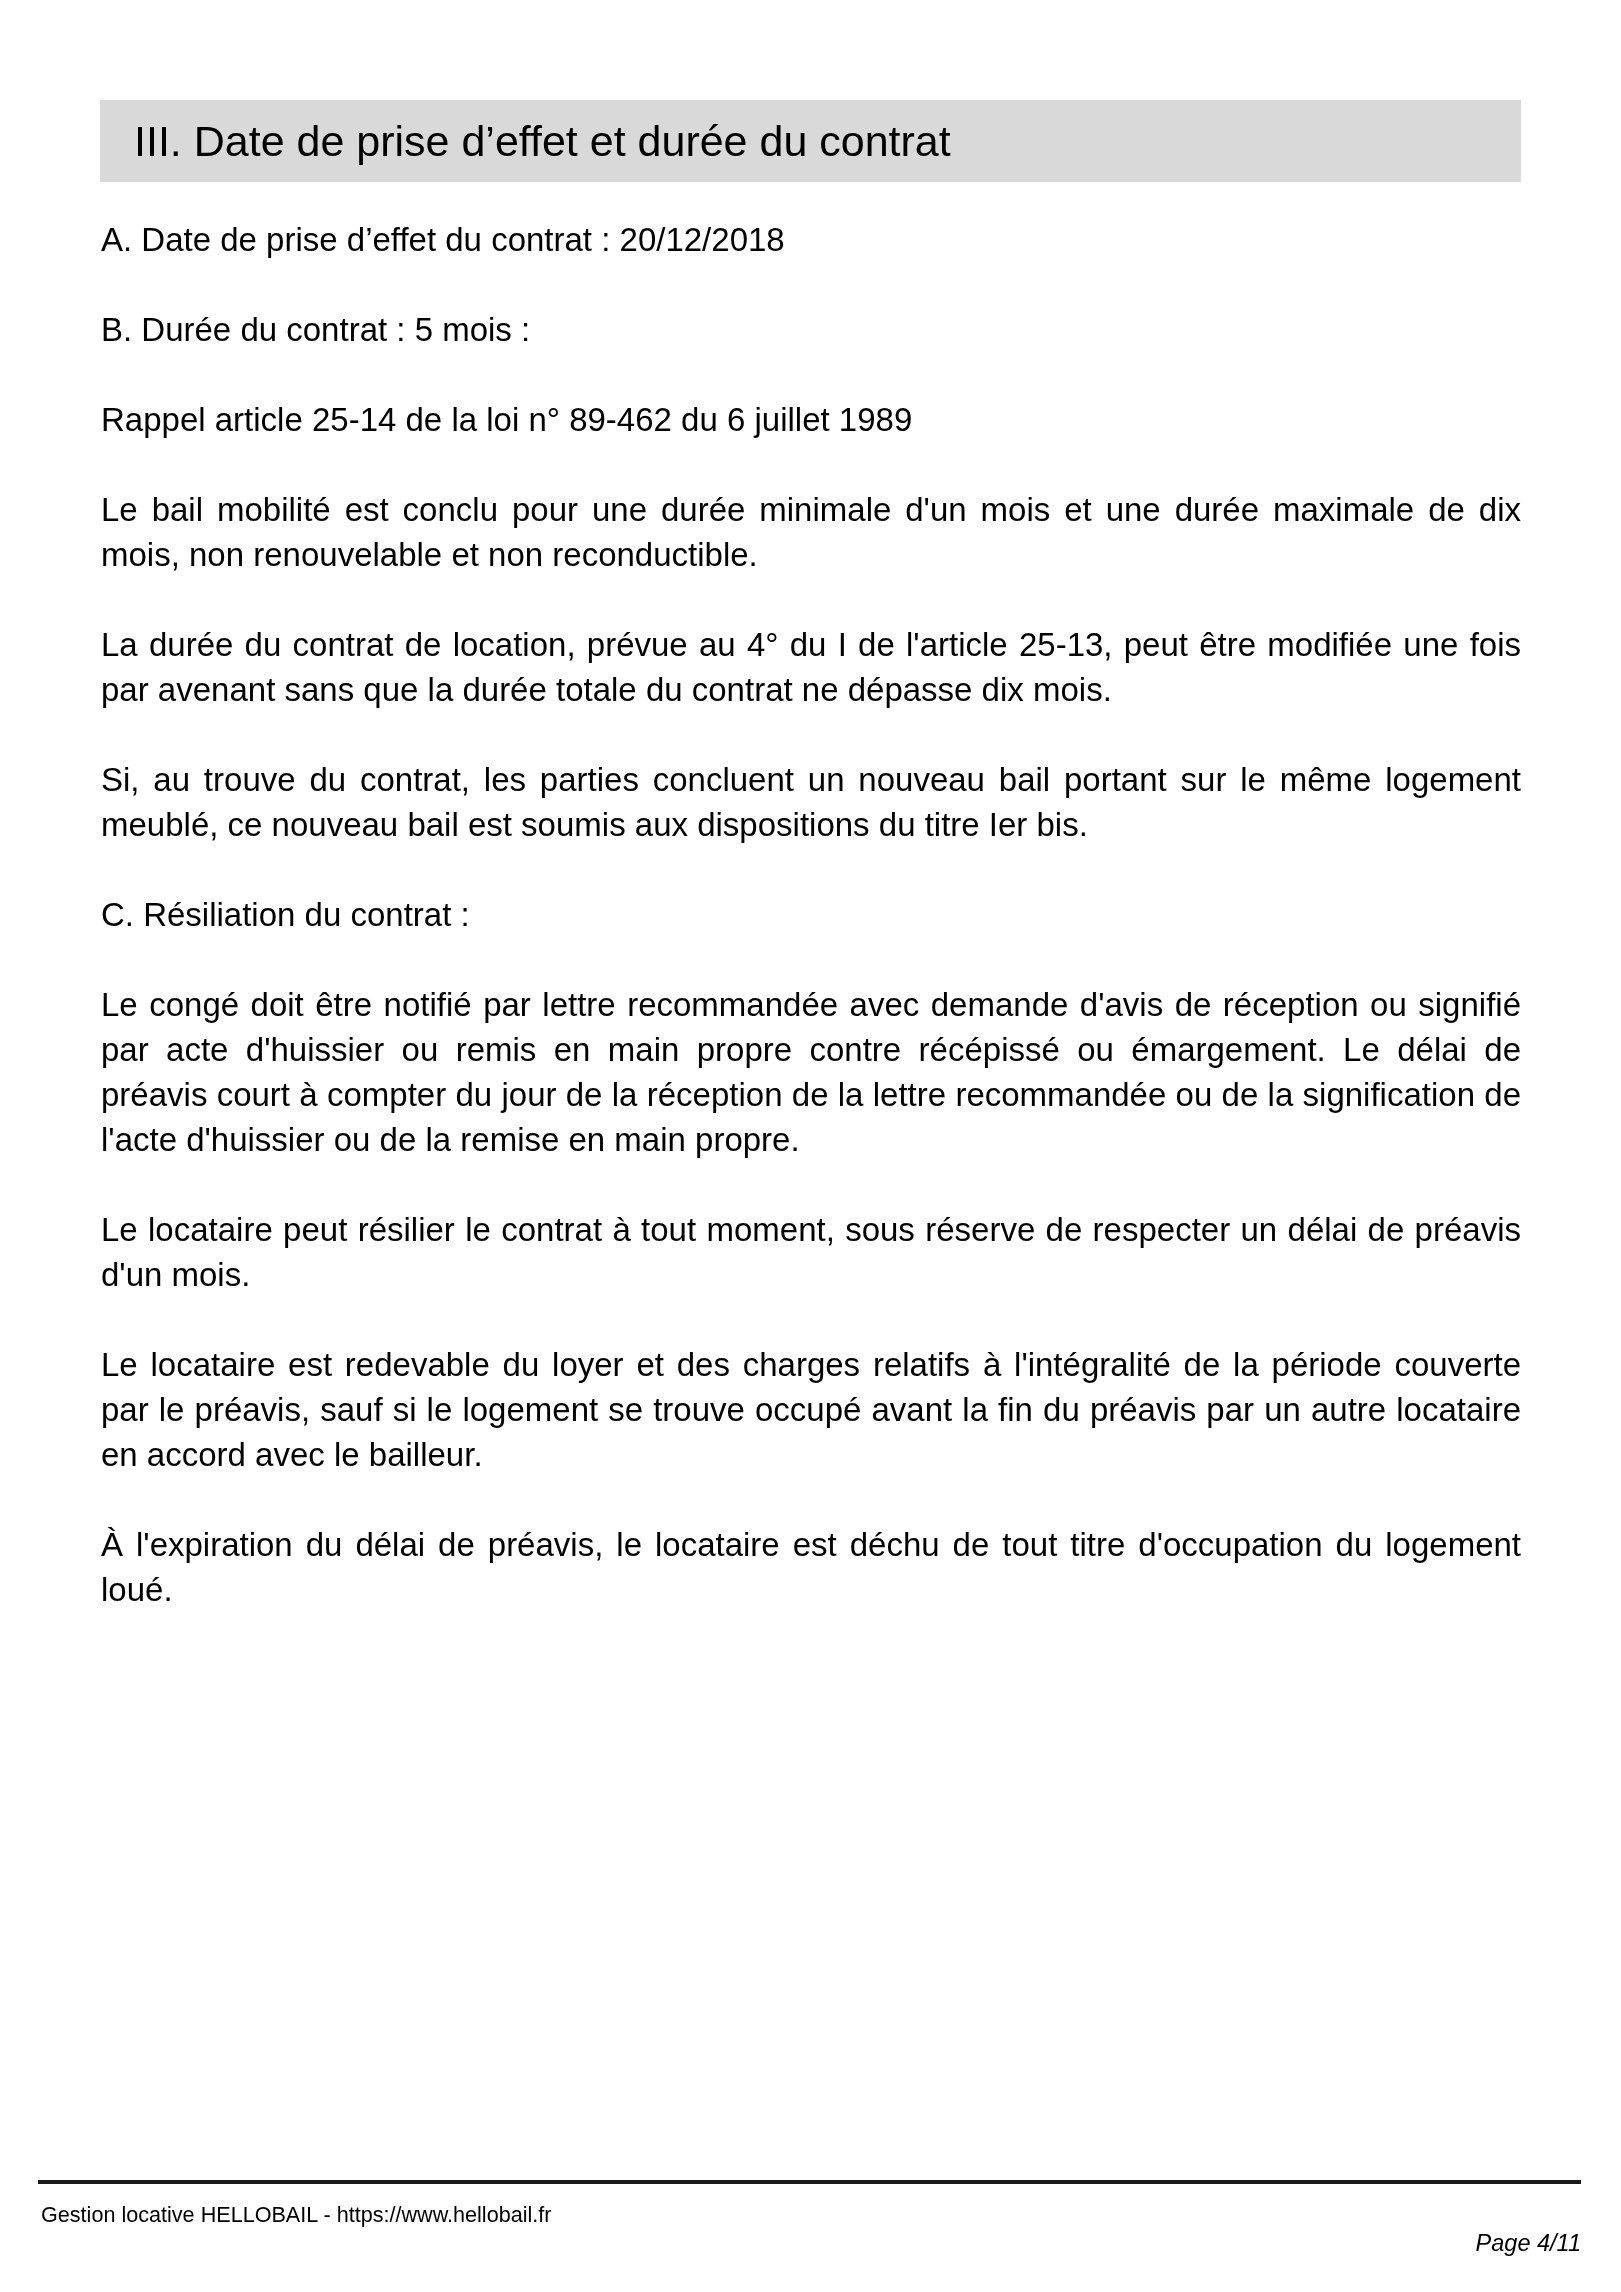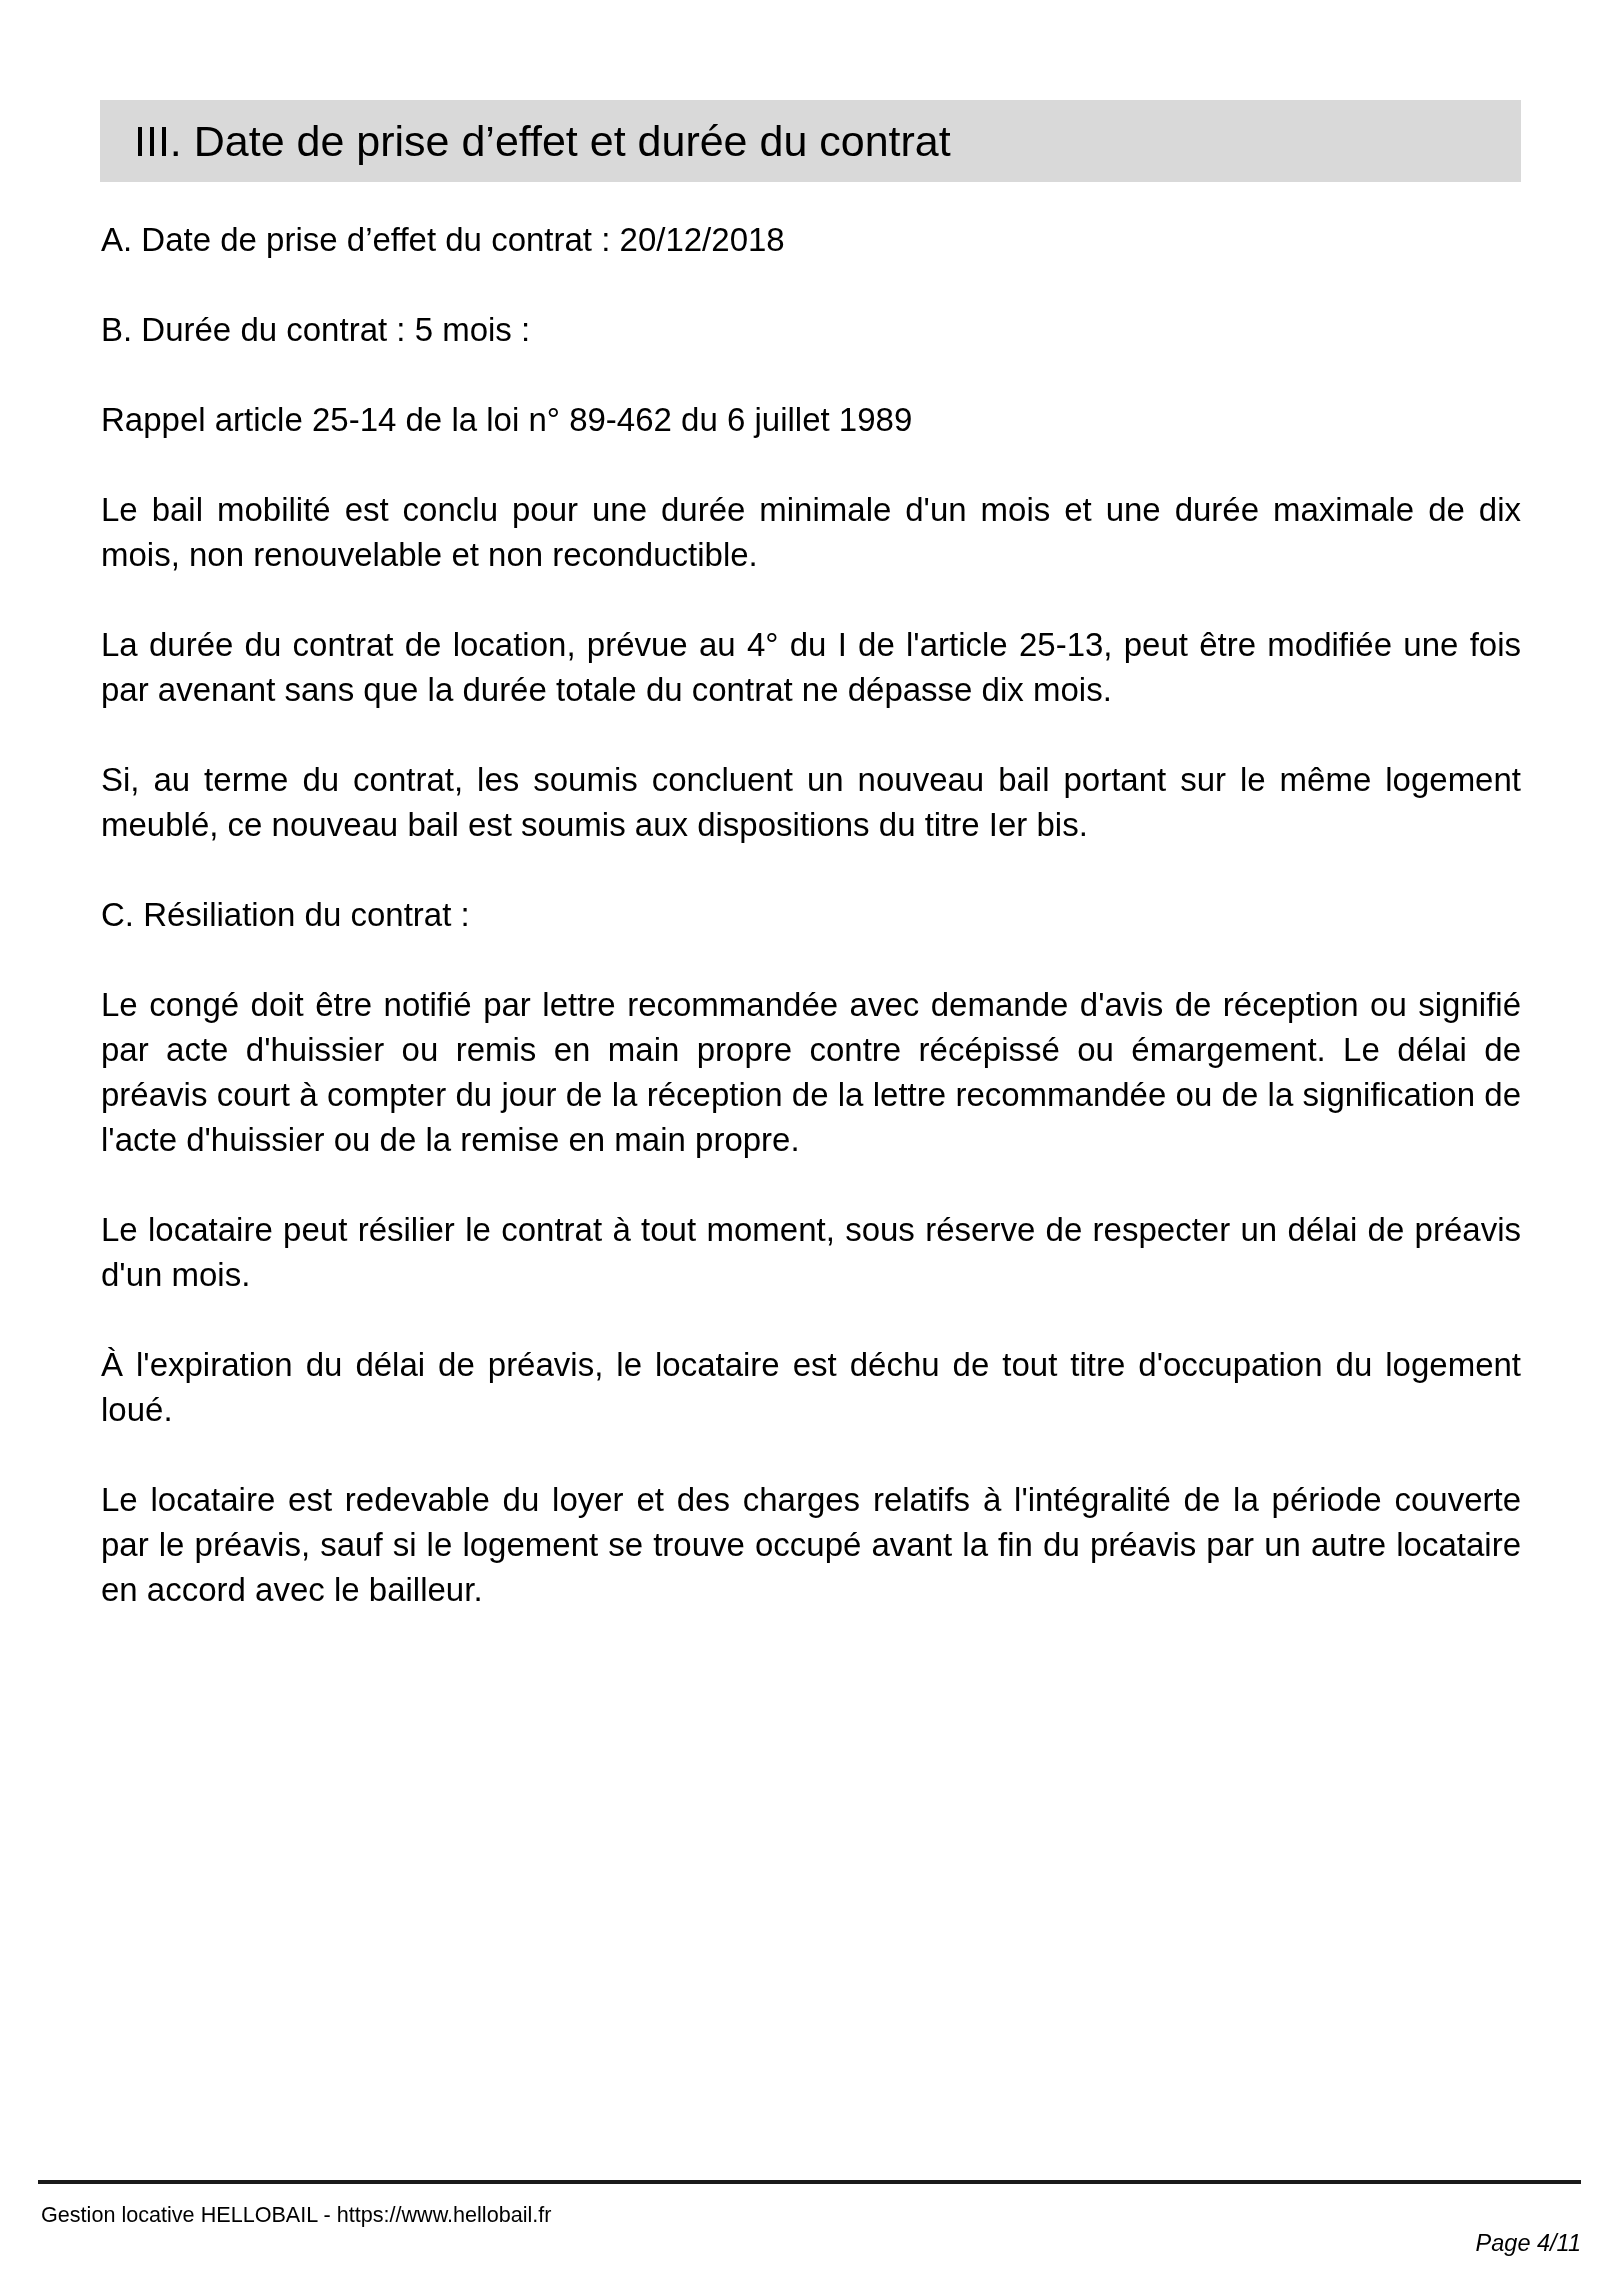--- a/index.html
+++ b/index.html
@@ -76,26 +76,26 @@
 <div class="page">
 
   <h1 class="section-header">III. Date de prise d’effet et durée du contrat</h1>
 
   <div class="content">
     <p>A. Date de prise d’effet du contrat : 20/12/2018</p>
     <p>B. Durée du contrat : 5 mois :</p>
     <p>Rappel article 25-14 de la loi n° 89-462 du 6 juillet 1989</p>
     <p>Le bail mobilité est conclu pour une durée minimale d'un mois et une durée maximale de dix mois, non renouvelable et non reconductible.</p>
     <p>La durée du contrat de location, prévue au 4° du I de l'article 25-13, peut être modifiée une fois par avenant sans que la durée totale du contrat ne dépasse dix mois.</p>
-    <p>Si, au terme du contrat, les soumis concluent un nouveau bail portant sur le même logement meublé, ce nouveau bail est soumis aux dispositions du titre Ier bis.</p>
+    <p>Si, au trouve du contrat, les parties concluent un nouveau bail portant sur le même logement meublé, ce nouveau bail est soumis aux dispositions du titre Ier bis.</p>
     <p>C. Résiliation du contrat :</p>
     <p>Le congé doit être notifié par lettre recommandée avec demande d'avis de réception ou signifié par acte d'huissier ou remis en main propre contre récépissé ou émargement. Le délai de préavis court à compter du jour de la réception de la lettre recommandée ou de la signification de l'acte d'huissier ou de la remise en main propre.</p>
     <p>Le locataire peut résilier le contrat à tout moment, sous réserve de respecter un délai de préavis d'un mois.</p>
+    <p>Le locataire est redevable du loyer et des charges relatifs à l'intégralité de la période couverte par le préavis, sauf si le logement se trouve occupé avant la fin du préavis par un autre locataire en accord avec le bailleur.</p>
     <p>À l'expiration du délai de préavis, le locataire est déchu de tout titre d'occupation du logement loué.</p>
-    <p>Le locataire est redevable du loyer et des charges relatifs à l'intégralité de la période couverte par le préavis, sauf si le logement se trouve occupé avant la fin du préavis par un autre locataire en accord avec le bailleur.</p>
   </div>
 
   <div class="footer-rule"></div>
 
   <div class="footer-left">Gestion locative HELLOBAIL - https://www.hellobail.fr</div>
 
   <div class="footer-right">Page 4/11</div>
 
 </div>
 

